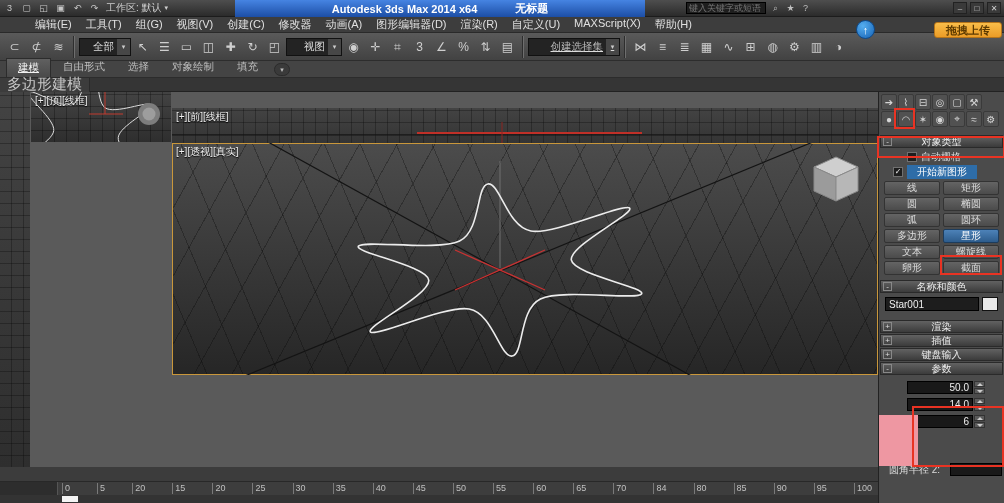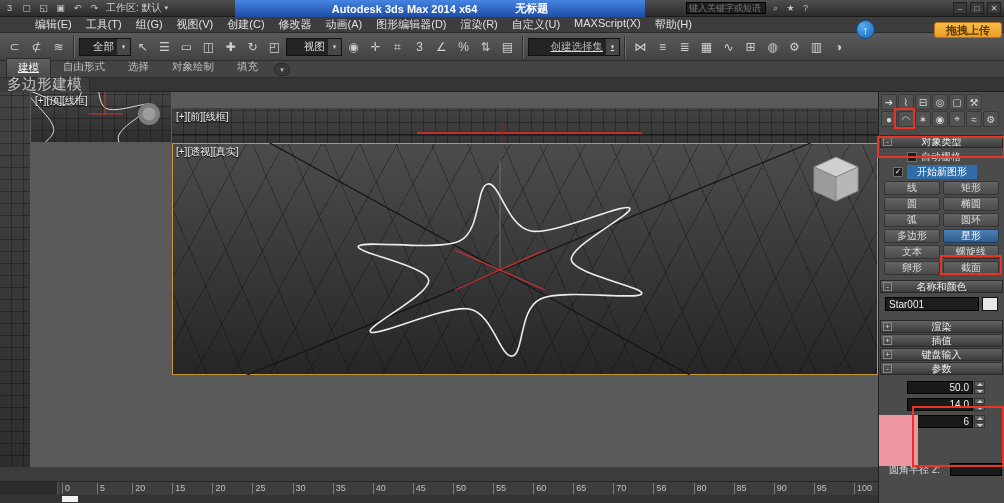--- a/index.html
+++ b/index.html
@@ -482,21 +482,21 @@
         <span class="tick">50</span>
 
         <span class="tick">55</span>
 
         <span class="tick">60</span>
 
         <span class="tick">65</span>
 
         <span class="tick">70</span>
 
-        <span class="tick">56</span>
+        <span class="tick">84</span>
 
         <span class="tick">80</span>
 
         <span class="tick">85</span>
 
         <span class="tick">90</span>
 
         <span class="tick">95</span>
 
         <span class="tick">100</span>

